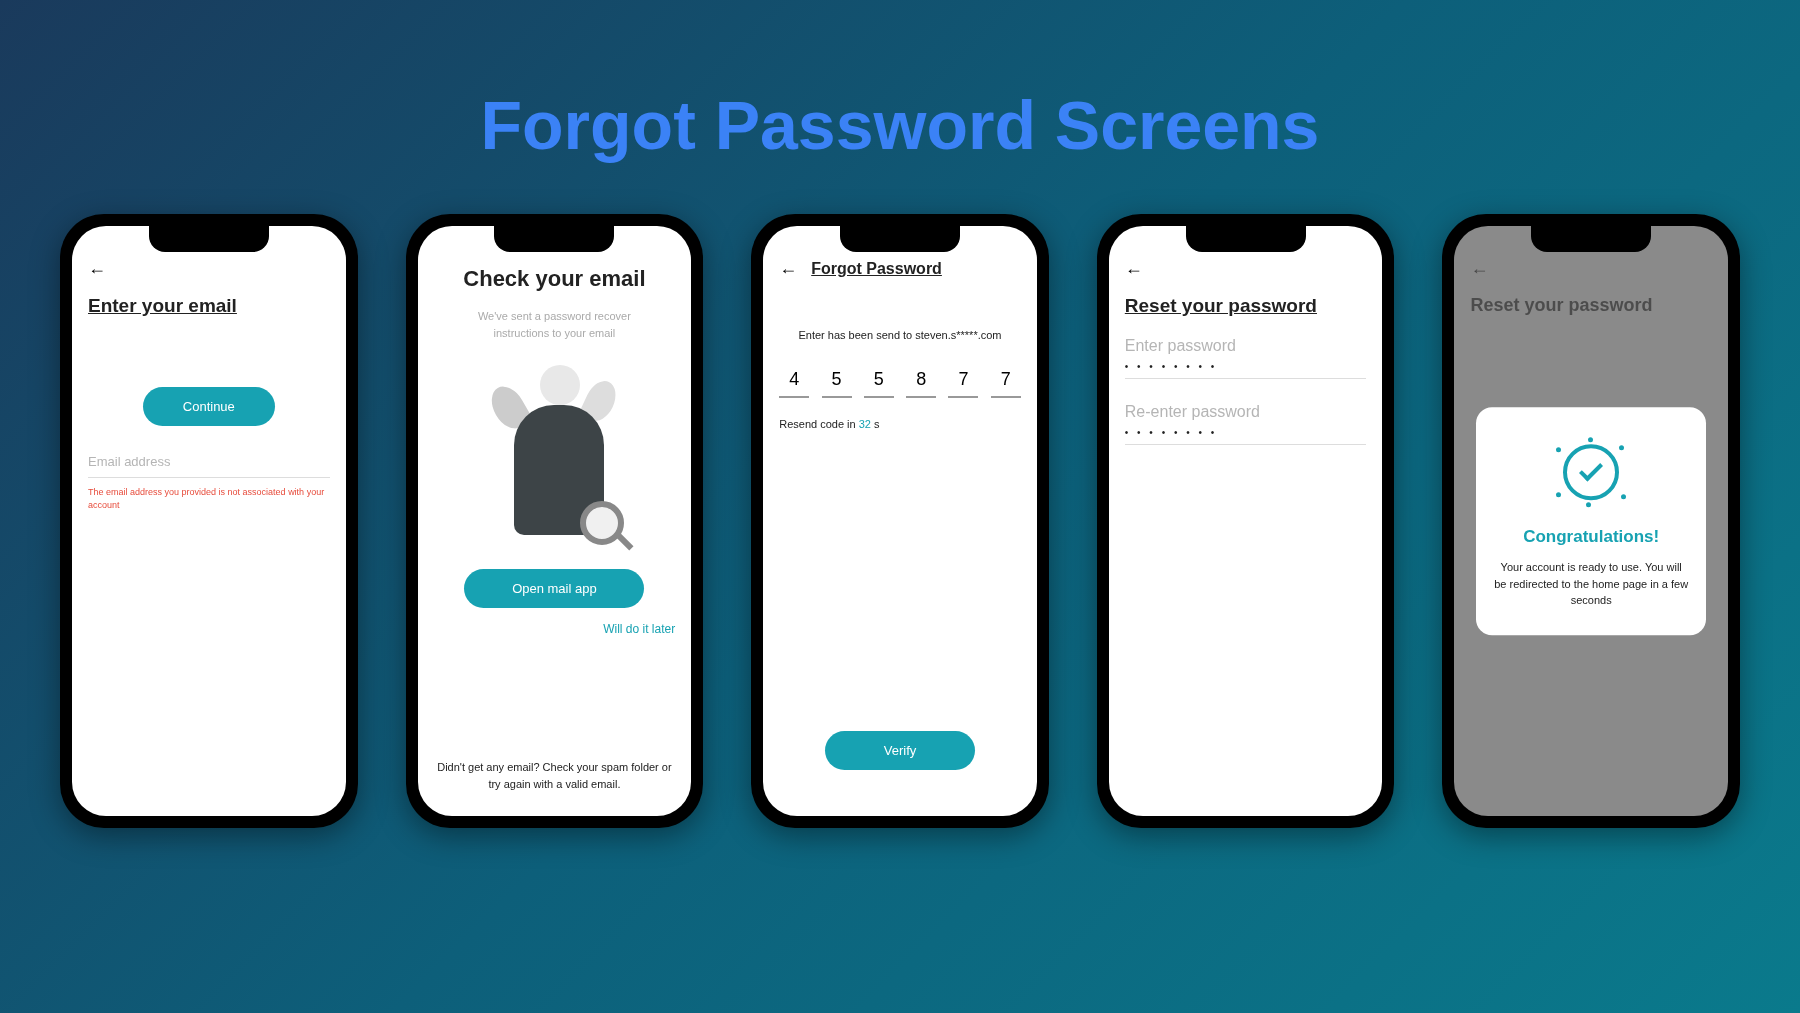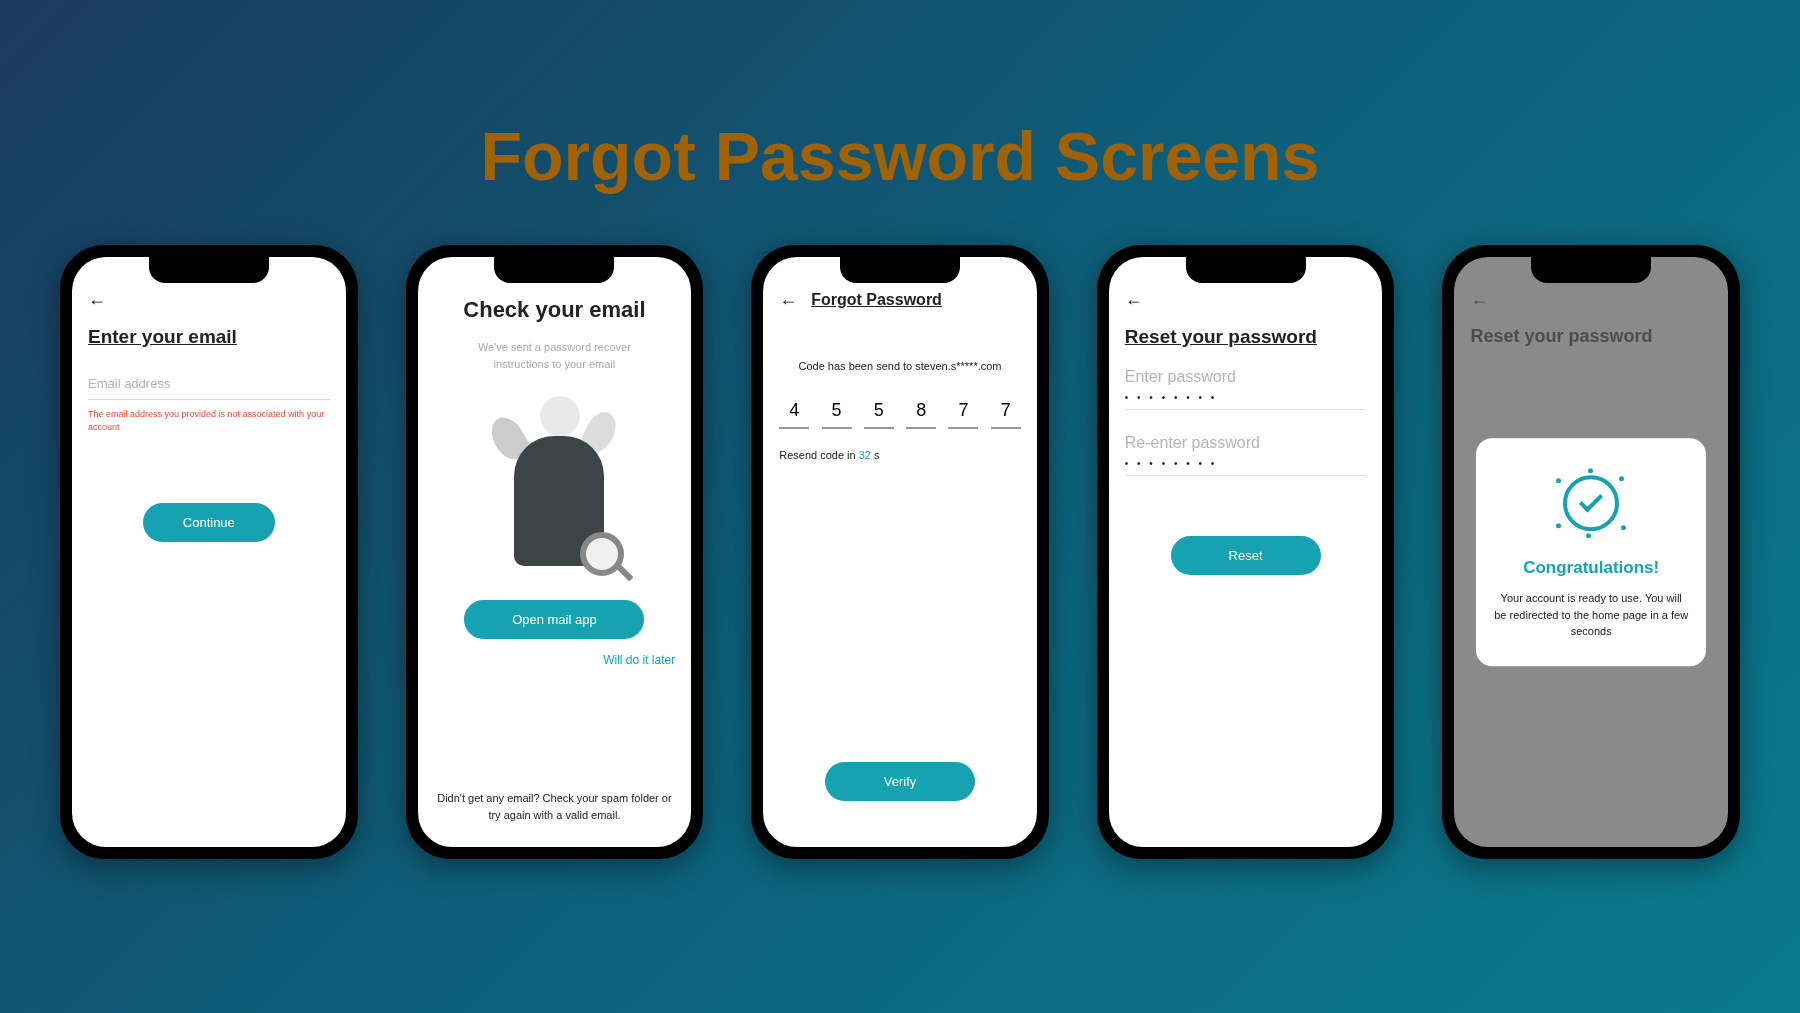--- a/index.html
+++ b/index.html
@@ -5,24 +5,24 @@
 * { margin: 0; padding: 0; box-sizing: border-box; }
 body {
   width: 1800px;
   height: 1013px;
   background: linear-gradient(135deg, #1a3a5c 0%, #0d5f7a 50%, #0a7a8c 100%);
   font-family: -apple-system, BlinkMacSystemFont, 'Segoe UI', Arial, sans-serif;
   overflow: hidden;
 }
 .page-title {
   text-align: center;
-  color: #a16207;
+  color: #3b82f6;
   font-size: 68px;
   font-weight: 700;
-  padding-top: 117px;
+  padding-top: 86px;
   padding-bottom: 50px;
 }
 .phones-row {
   display: flex;
   justify-content: center;
   gap: 48px;
   padding: 0 60px;
 }
 .phone {
   width: 300px;
@@ -325,26 +325,26 @@
 
 <h1 class="page-title">Forgot Password Screens</h1>
 
 <div class="phones-row">
 
   <div class="phone">
     <div class="notch"></div>
     <div class="screen">
       <div class="back-btn">←</div>
       <div class="h-title">Enter your email</div>
+      <div style="margin-top:70px">
+        <button class="btn-primary">Continue</button>
+      </div>
       <div style="margin-top:20px">
         <input class="input-field" placeholder="Email address" style="">
         <div class="error-msg">The email address you provided is not associated with your account</div>
-      </div>
-      <div style="margin-top:70px">
-        <button class="btn-primary">Continue</button>
       </div>
     </div>
   </div>
 
   <div class="phone">
     <div class="notch"></div>
     <div class="screen">
       <div class="h-title-center">Check your email</div>
       <div class="sub-text">We've sent a password recover instructions to your email</div>
       <div class="illustration">
@@ -361,21 +361,21 @@
   </div>
 
   <div class="phone">
     <div class="notch"></div>
     <div class="screen">
       <div class="header-row">
         <div class="back-btn" style="margin-bottom:0">←</div>
         <div class="h-title">Forgot Password</div>
       </div>
       <div style="margin-top:50px">
-        <div class="small-text">Code has been send to steven.s*****.com</div>
+        <div class="small-text">Enter has been send to steven.s*****.com</div>
         <div class="otp-row">
           <div class="otp-box">4</div>
           <div class="otp-box">5</div>
           <div class="otp-box">5</div>
           <div class="otp-box">8</div>
           <div class="otp-box">7</div>
           <div class="otp-box">7</div>
         </div>
         <div class="resend-text">
           <span>Resend code in </span><span class="timer">32</span><span> s</span>
@@ -388,23 +388,20 @@
   <div class="phone">
     <div class="notch"></div>
     <div class="screen">
       <div class="back-btn">←</div>
       <div class="h-title">Reset your password</div>
       <div style="margin-top:20px">
         <span class="input-label">Enter password</span>
         <div class="input-dots">• • • • • • • •</div>
         <span class="input-label" style="margin-top:24px">Re-enter password</span>
         <div class="input-dots">• • • • • • • •</div>
-      </div>
-      <div style="margin-top:60px">
-        <button class="btn-primary" style="width:150px">Reset</button>
       </div>
     </div>
   </div>
 
   <div class="phone">
     <div class="notch"></div>
     <div class="screen overlay-screen">
       <div class="overlay-back">←</div>
       <div class="overlay-title">Reset your password</div>
       <div class="modal">

